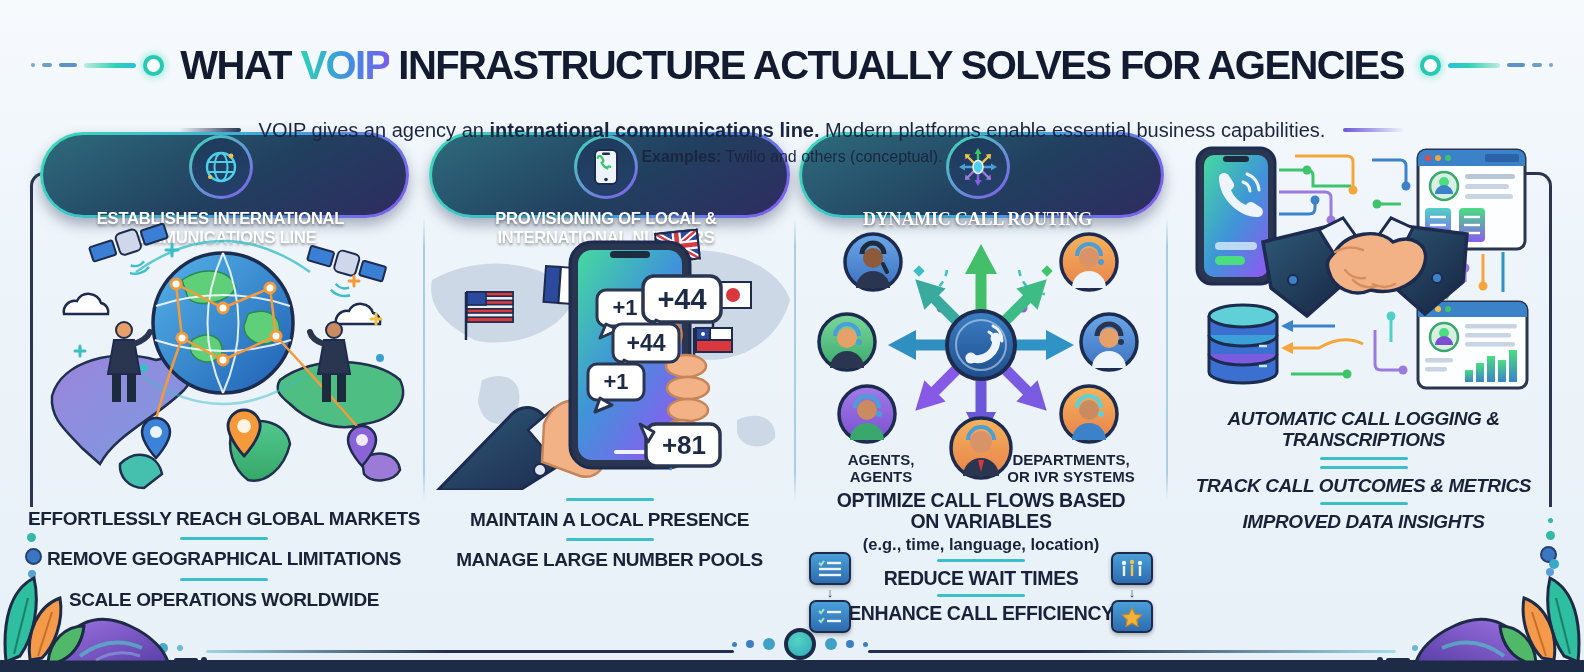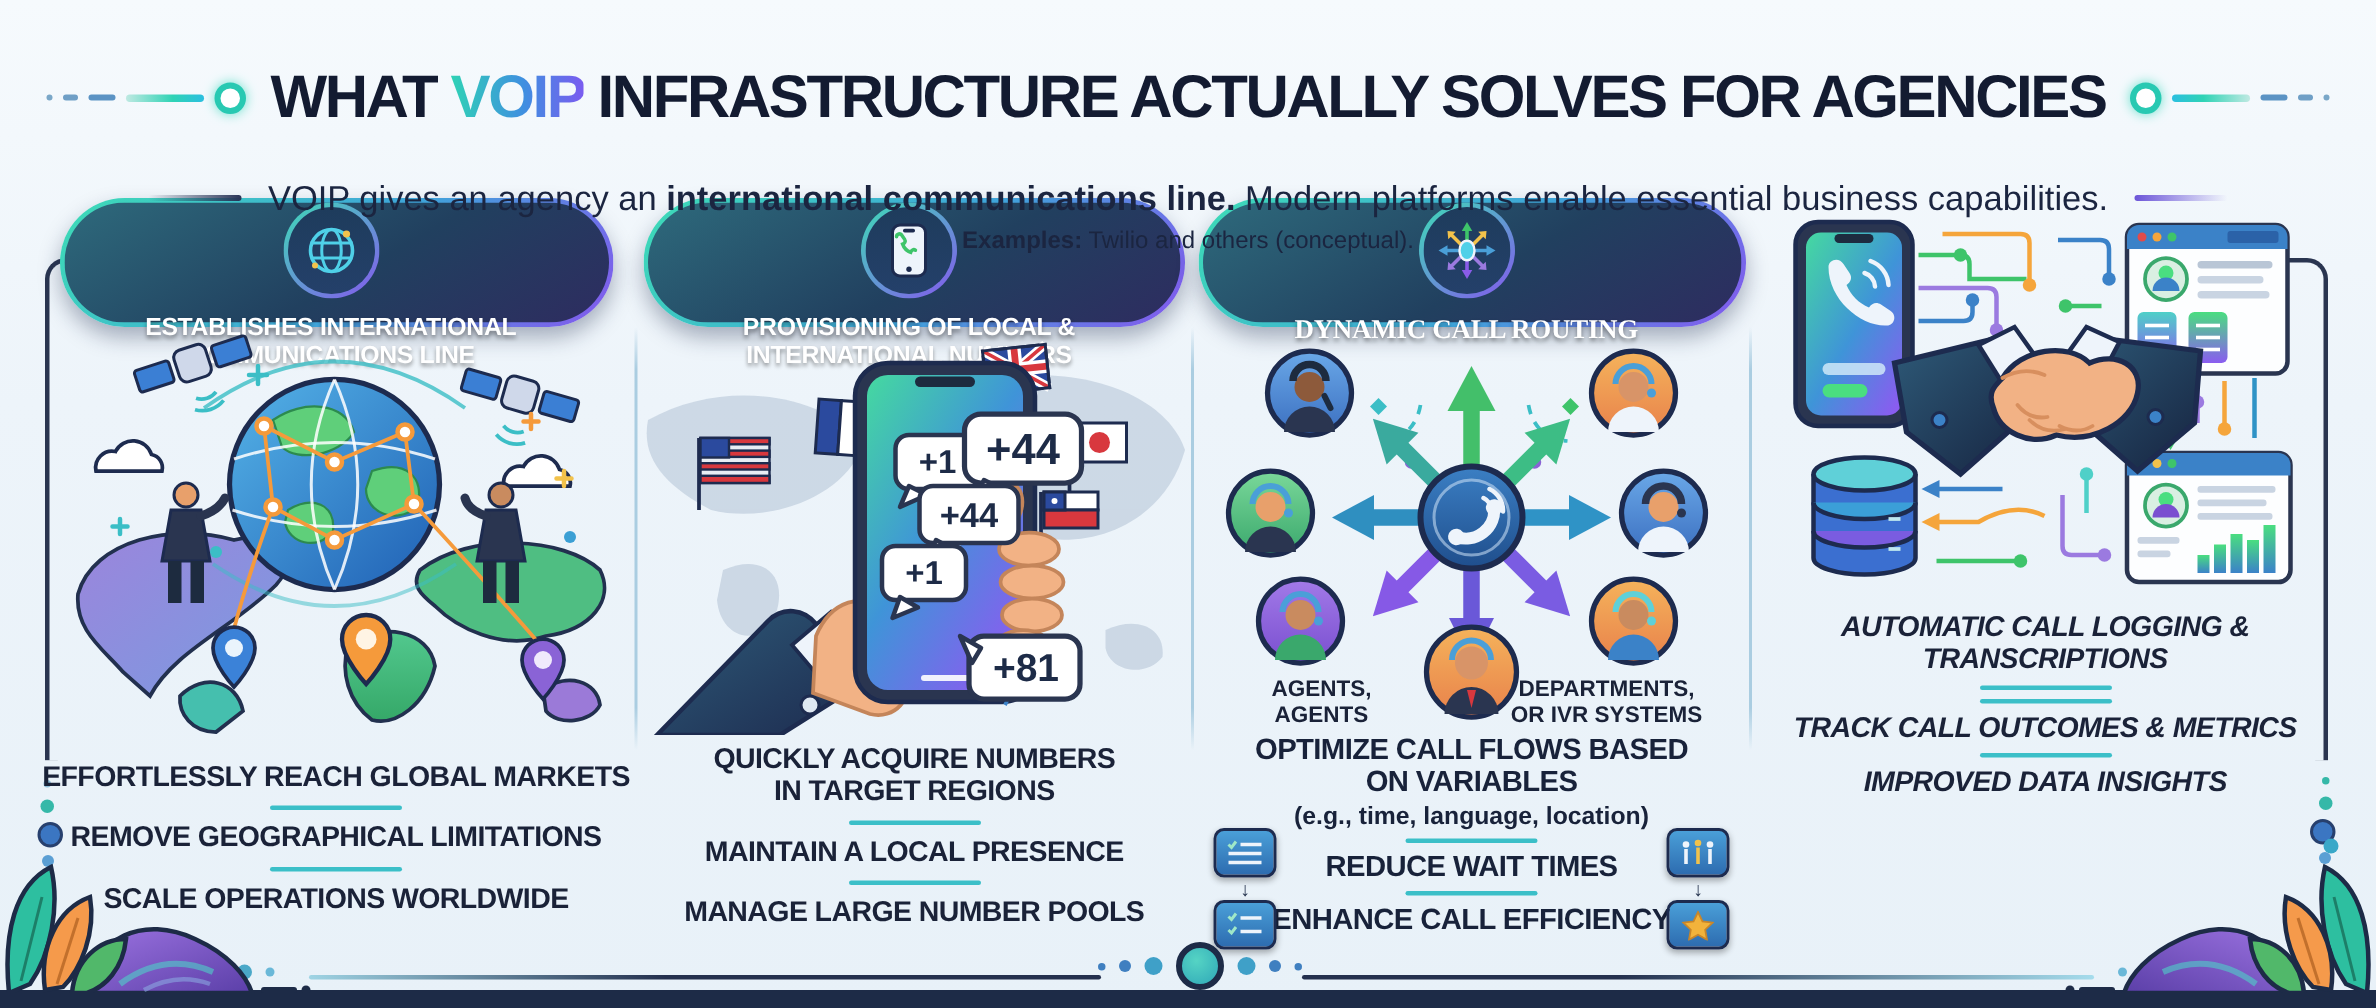--- a/index.html
+++ b/index.html
@@ -14,21 +14,21 @@
   .title{font-size:40px;font-weight:800;letter-spacing:-1.6px;color:#131b31;white-space:nowrap;}
   .voip{background:linear-gradient(90deg,#2fd3b5,#3f8fe0 55%,#7a5cf0);-webkit-background-clip:text;background-clip:text;color:transparent;}
   .deco{display:flex;align-items:center;gap:7px;}
   .deco .d1{width:4px;height:4px;border-radius:2px;background:#7aa7c8;}
   .deco .d2{width:10px;height:4px;border-radius:2px;background:#6f9fc6;}
   .deco .d3{width:18px;height:4px;border-radius:2px;background:#5b93c4;}
   .deco .dl{width:52px;height:5px;border-radius:3px;background:linear-gradient(90deg,#bfe9e2,#2fd3b5 60%,#2bbfe0);}
   .deco.right .dl{background:linear-gradient(90deg,#2bbfe0,#2fd3b5 40%,#bfe9e2);}
   .deco .ring{width:13px;height:13px;border-radius:50%;background:#fff;border:4px solid #28c9b2;box-shadow:0 0 8px #66e0cc;}
   .sub-row{display:flex;align-items:center;justify-content:center;gap:18px;margin-top:4px;}
-  .sub{font-size:23px;font-weight:500;color:#1b2540;}
+  .sub{font-size:20px;font-weight:500;color:#1b2540;}
   .sub b{font-weight:800;}
   .sub-line{width:62px;height:3.5px;border-radius:2px;}
   .sub-line.l{background:linear-gradient(90deg,rgba(40,52,86,0),#283456);}
   .sub-line.r{background:linear-gradient(90deg,#6c55d8,rgba(108,85,216,0));}
   .examples{margin-top:7px;font-size:16px;font-weight:500;color:#1b2540;}
   .examples b{font-weight:800;}
   
   .cols{position:absolute;top:130px;left:24px;display:flex;}
   .col{position:relative;}
   .c1{width:400px}.c2{width:371px}.c3{width:372px}.c4{width:393px}
@@ -390,21 +390,20 @@
             <g>
               <path d="M246,252 q8,-14 -4,-26" fill="none" stroke="#3b82c8" stroke-width="2.5" stroke-dasharray="4,5"></path>
               <rect x="222" y="206" width="74" height="42" rx="10" fill="#fff" stroke="#2a3550" stroke-width="3.5"></rect>
               <path d="M230,214 l-14,-8 l8,18 z" fill="#fff" stroke="#2a3550" stroke-width="3" stroke-linejoin="round"></path>
               <text x="260" y="236" font-size="26">+81</text>
             </g>
           </g>
         </svg>
       </div>
       <ul class="bullets">
-        <li class="bullet wrap">QUICKLY ACQUIRE NUMBERS IN TARGET REGIONS</li>
         <div class="sep"></div>
         <li class="bullet">MAINTAIN A LOCAL PRESENCE</li>
         <div class="sep"></div>
         <li class="bullet">MANAGE LARGE NUMBER POOLS</li>
       </ul>
     </section>
 
     <section class="col c3">
       <div class="pill" style="width:334px">
         <span class="pill-icon">

